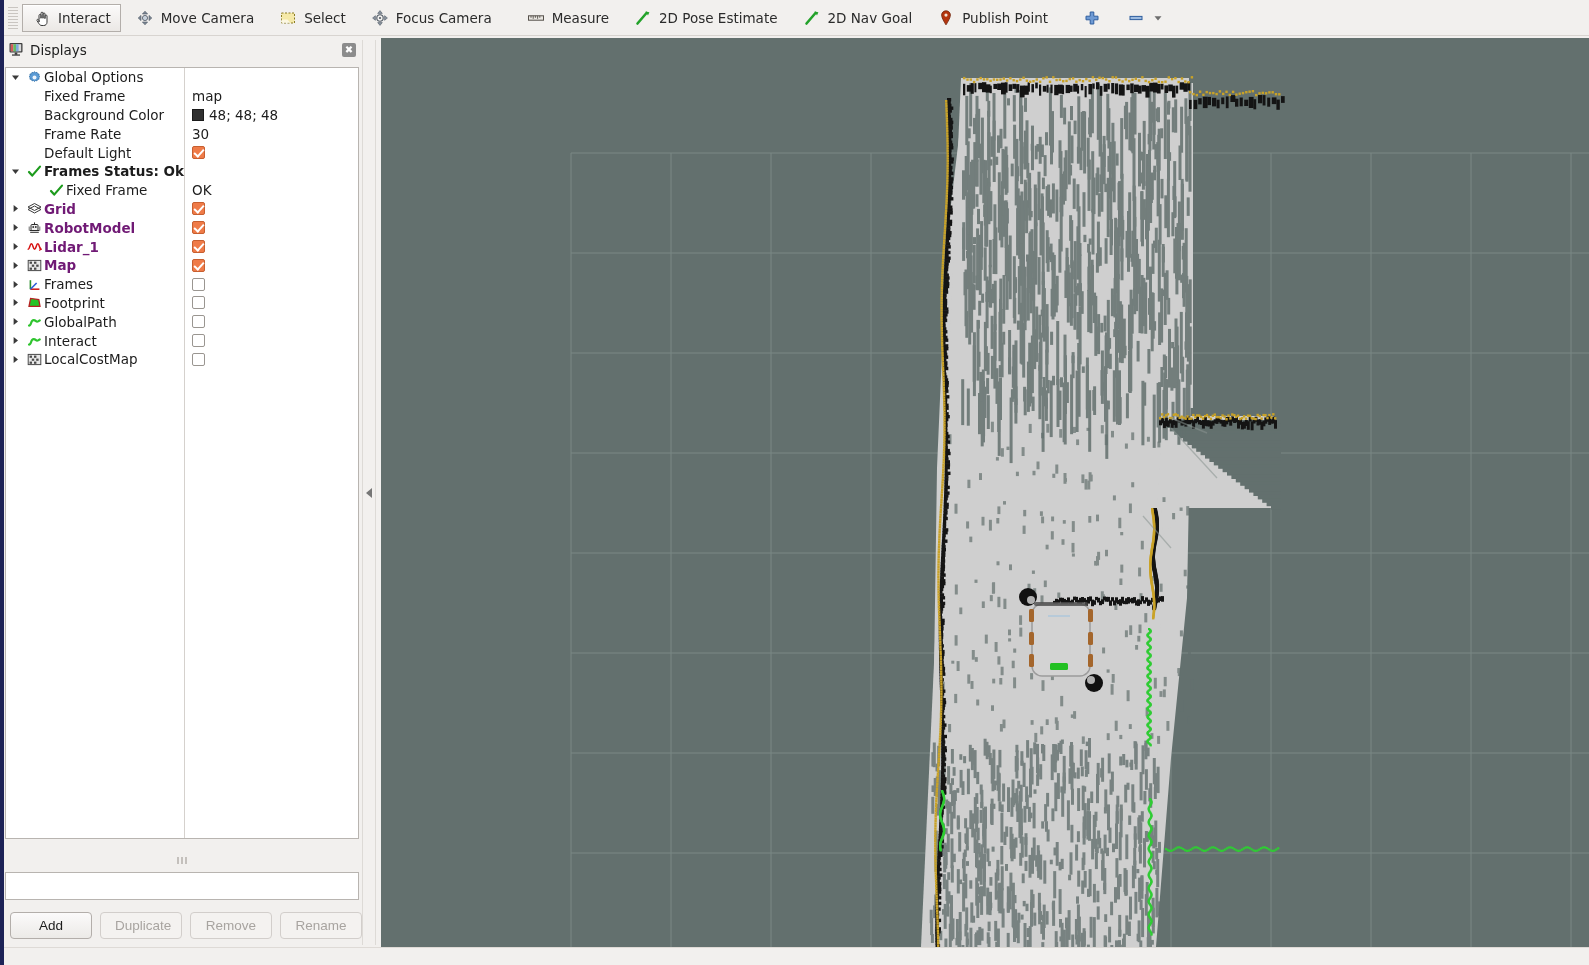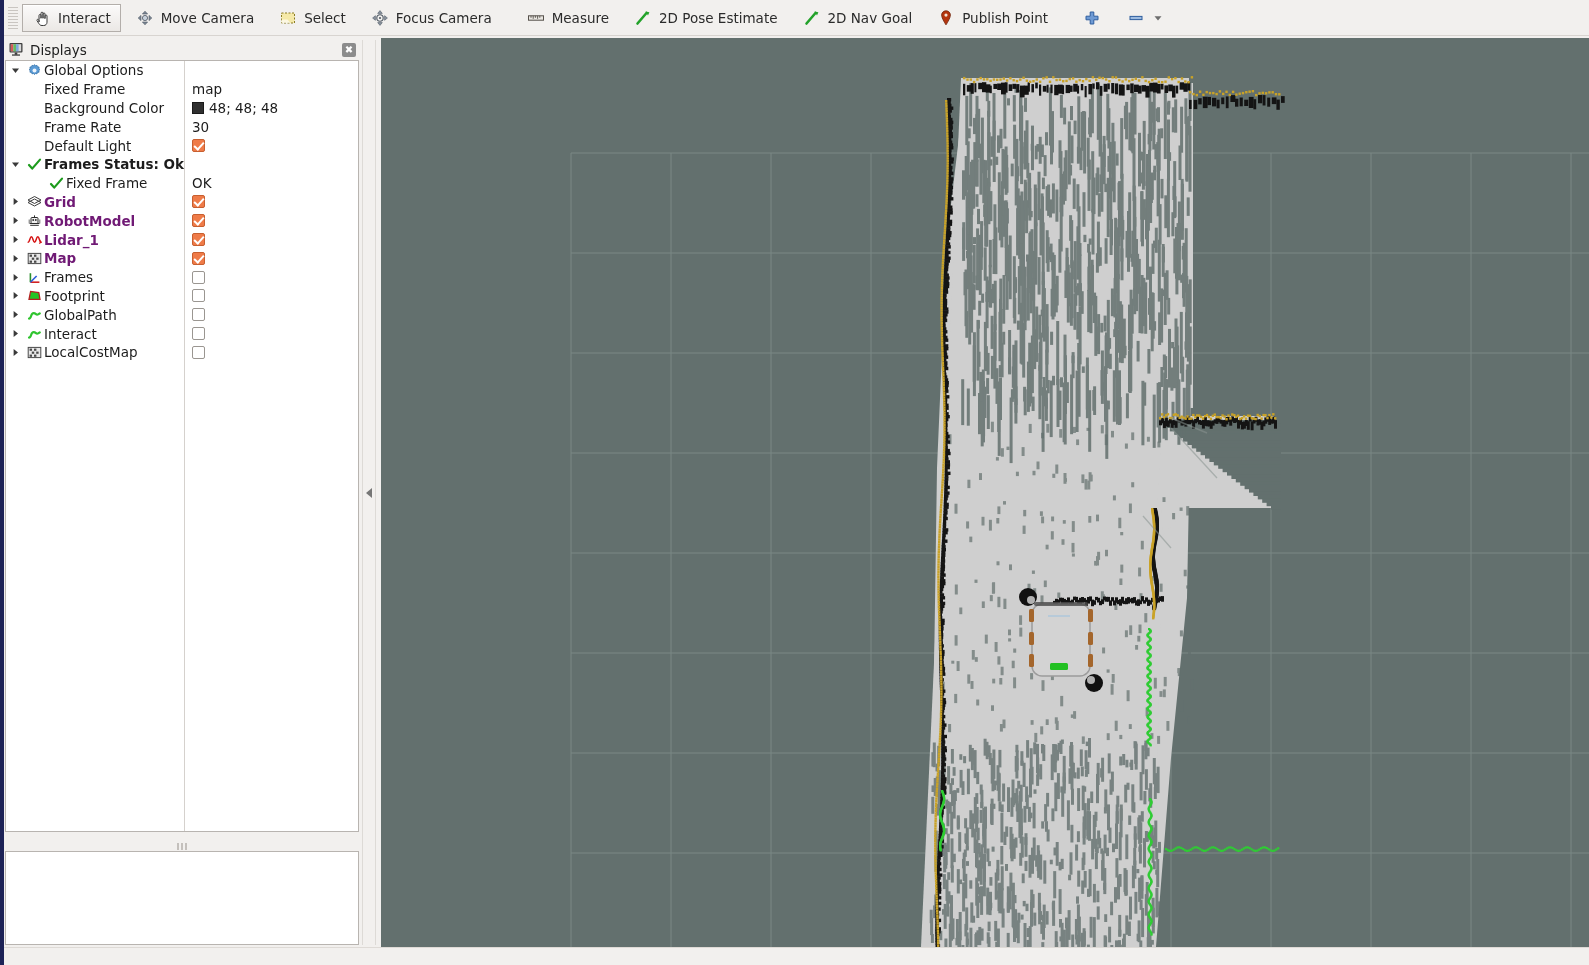--- a/index.html
+++ b/index.html
@@ -35,21 +35,21 @@
     background: linear-gradient(to bottom,#fbfafa,#ebe8e5);
     border: 1px solid #b3aeaa;
     box-shadow: inset 0 1px 0 #fff;
   }
   .tb-icon { width: 20px; height: 20px; display: inline-flex; align-items: center; justify-content: center; flex: 0 0 20px; }
   .tb-sep { width: 10px; }
 
   
   #displays-panel {
     position: absolute; left: 4px; top: 40px; width: 356px; height: 905px;
-    background: #f2f0ee; display: flex; flex-direction: column; z-index: 15;
+    background: #f2f0ee; display: flex; flex-direction: column; z-index: 15; gap: 7px;
   }
   #displays-header {
     height: 20px; display: flex; align-items: center; gap: 6px;
     padding: 0 4px; background: #f2f0ee; color: #1d1d1d; font-size: 13.5px;
   }
   #displays-header .title { flex: 1; }
   .close-x {
     width: 14px; height: 14px; border-radius: 2px;
     display: flex; align-items: center; justify-content: center;
     background: #8c8c8c; color: #fff; font-size: 10px; line-height: 1;
@@ -476,20 +476,26 @@
     </div>
 
     <div id="hsplit">
         <i></i>
         <i></i>
         <i></i>
       </div>
 
     <div id="desc-box"></div>
 
+    <div id="panel-buttons">
+      <button class="pbtn">Add</button>
+      <button class="pbtn disabled">Duplicate</button>
+      <button class="pbtn disabled">Remove</button>
+      <button class="pbtn disabled">Rename</button>
+    </div>
   </div>
 
   <div id="vsplit">
     <span class="tri"></span>
   </div>
 
   <div id="viewport">
     <svg id="scene" width="1208" height="909" viewBox="0 0 1208 909">
         <rect x="0" y="0" width="1208" height="909" fill="#63706e"></rect>
         <g stroke="#8e9c99" stroke-width="1" opacity=".55">

